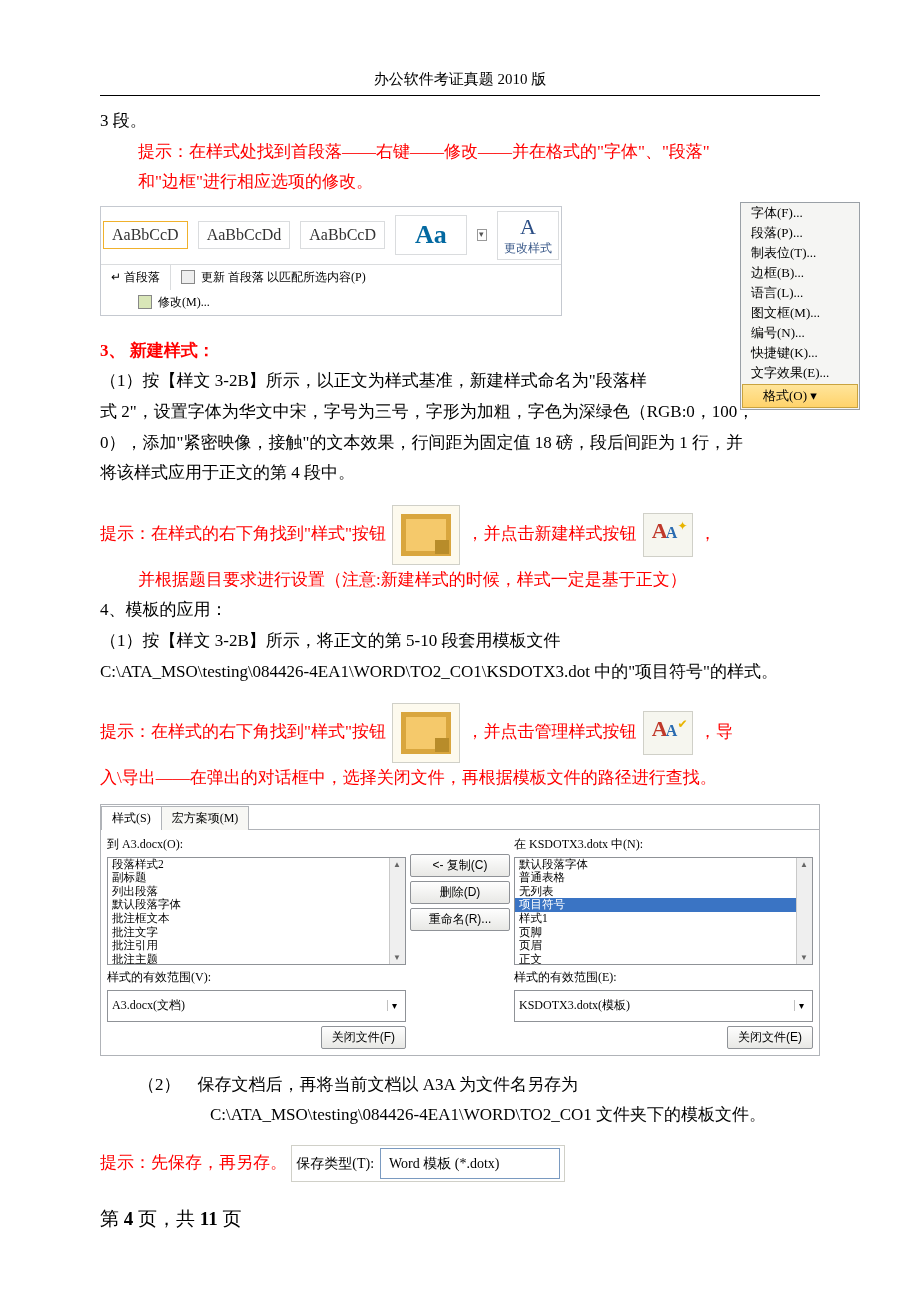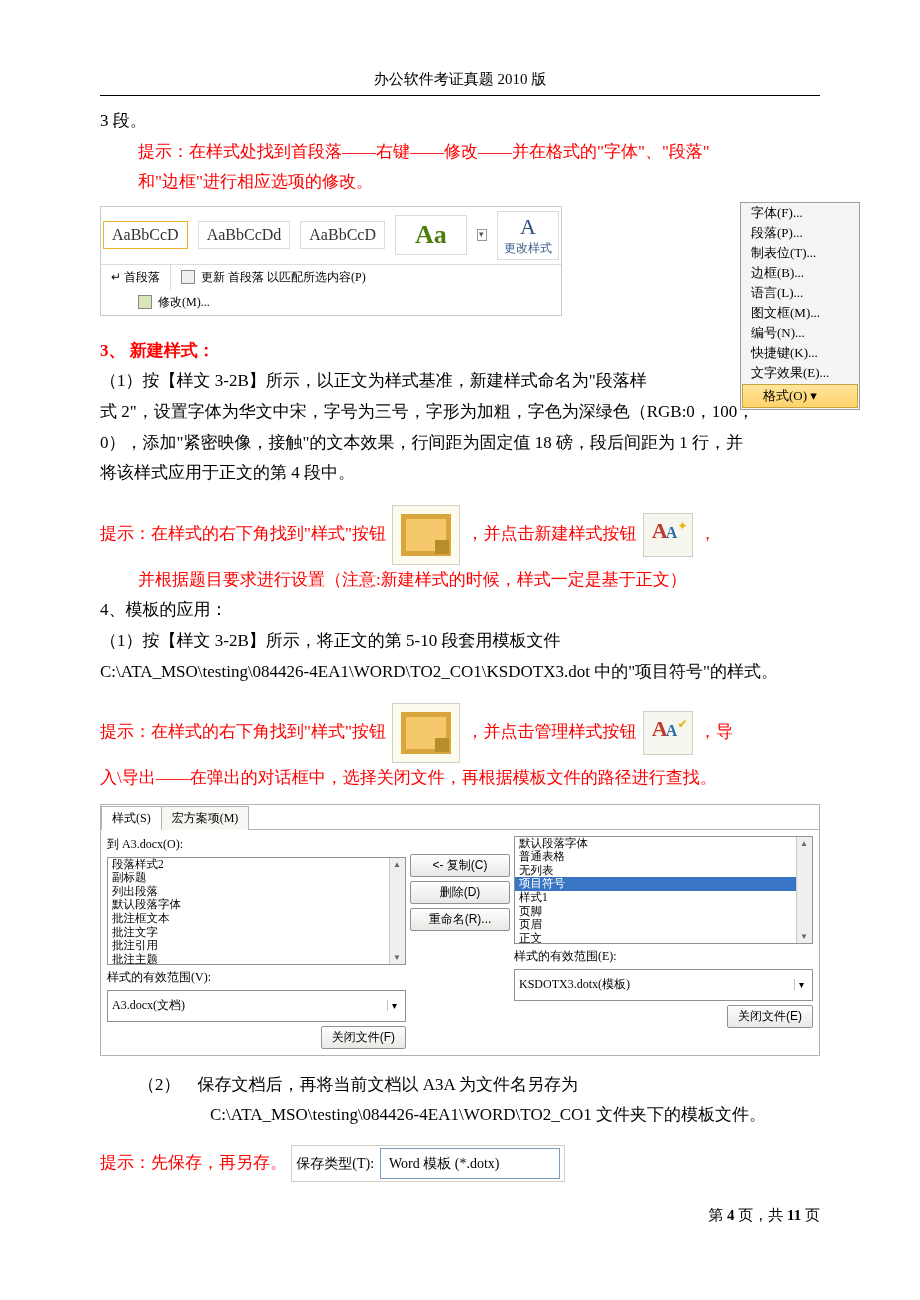--- a/index.html
+++ b/index.html
@@ -139,21 +139,21 @@
     
     .save-strip {
       display: inline-flex; align-items: center; gap: 6px;
       border: 1px solid #d0d0c8;  padding: 2px 4px; font-size: 14px;
       vertical-align: middle;
     }
     .save-strip .field {
       border: 1px solid #7a9ac0; padding: 2px 8px; min-width: 180px; background: #fff;
     }
 
-    .footer { text-align: right; font-size: 15px; margin-top: 24px; }
+    .footer { text-align: left; font-size: 19px; margin-top: 24px; }
     .bold { font-weight: bold; }
   </style>
 </head>
 <body>
 
 <div class="page">
   <div class="header-title">办公软件考证真题 2010 版</div>
   <div class="header-line"></div>
 
   <div class="body-text">3 段。</div>
@@ -167,21 +167,21 @@
         <div class="gallery-items">
           <div class="g-item sel">
               <div class="preview">AaBbCcD</div>
             </div>
           <div class="g-item">
               <div class="preview">AaBbCcDd</div>
             </div>
           <div class="g-item">
               <div class="preview">AaBbCcD</div>
             </div>
-          <div class="g-item" style="color:#4d7c0f;font-size:26px;font-weight:bold;">Aa</div>
+          <div class="g-item" style="color:#0369a1;font-size:26px;font-weight:bold;">Aa</div>
           <div style="display:flex;flex-direction:column;margin:4px 2px;">
             <span class="darr"></span>
           </div>
           <div class="g-sideblock">
             <span class="AA">A</span>
             <span>更改样式</span>
           </div>
         </div>
         <div class="g-footer">
           <div class="g-foot-cell">↵ 首段落</div>
@@ -273,20 +273,21 @@
           </div>
       </div>
 
       <div class="org-mid">
         <button class="btn">&lt;- 复制(C)</button>
         <button class="btn">删除(D)</button>
         <button class="btn">重命名(R)...</button>
       </div>
 
       <div class="org-col">
+        <div class="lbl">在 KSDOTX3.dotx 中(N):</div>
         <div class="listbox">
           <div class="items">
             <div>默认段落字体</div>
             <div>普通表格</div>
             <div>无列表</div>
             <div class="sel">项目符号</div>
             <div>样式1</div>
             <div>页脚</div>
             <div>页眉</div>
             <div>正文</div>

